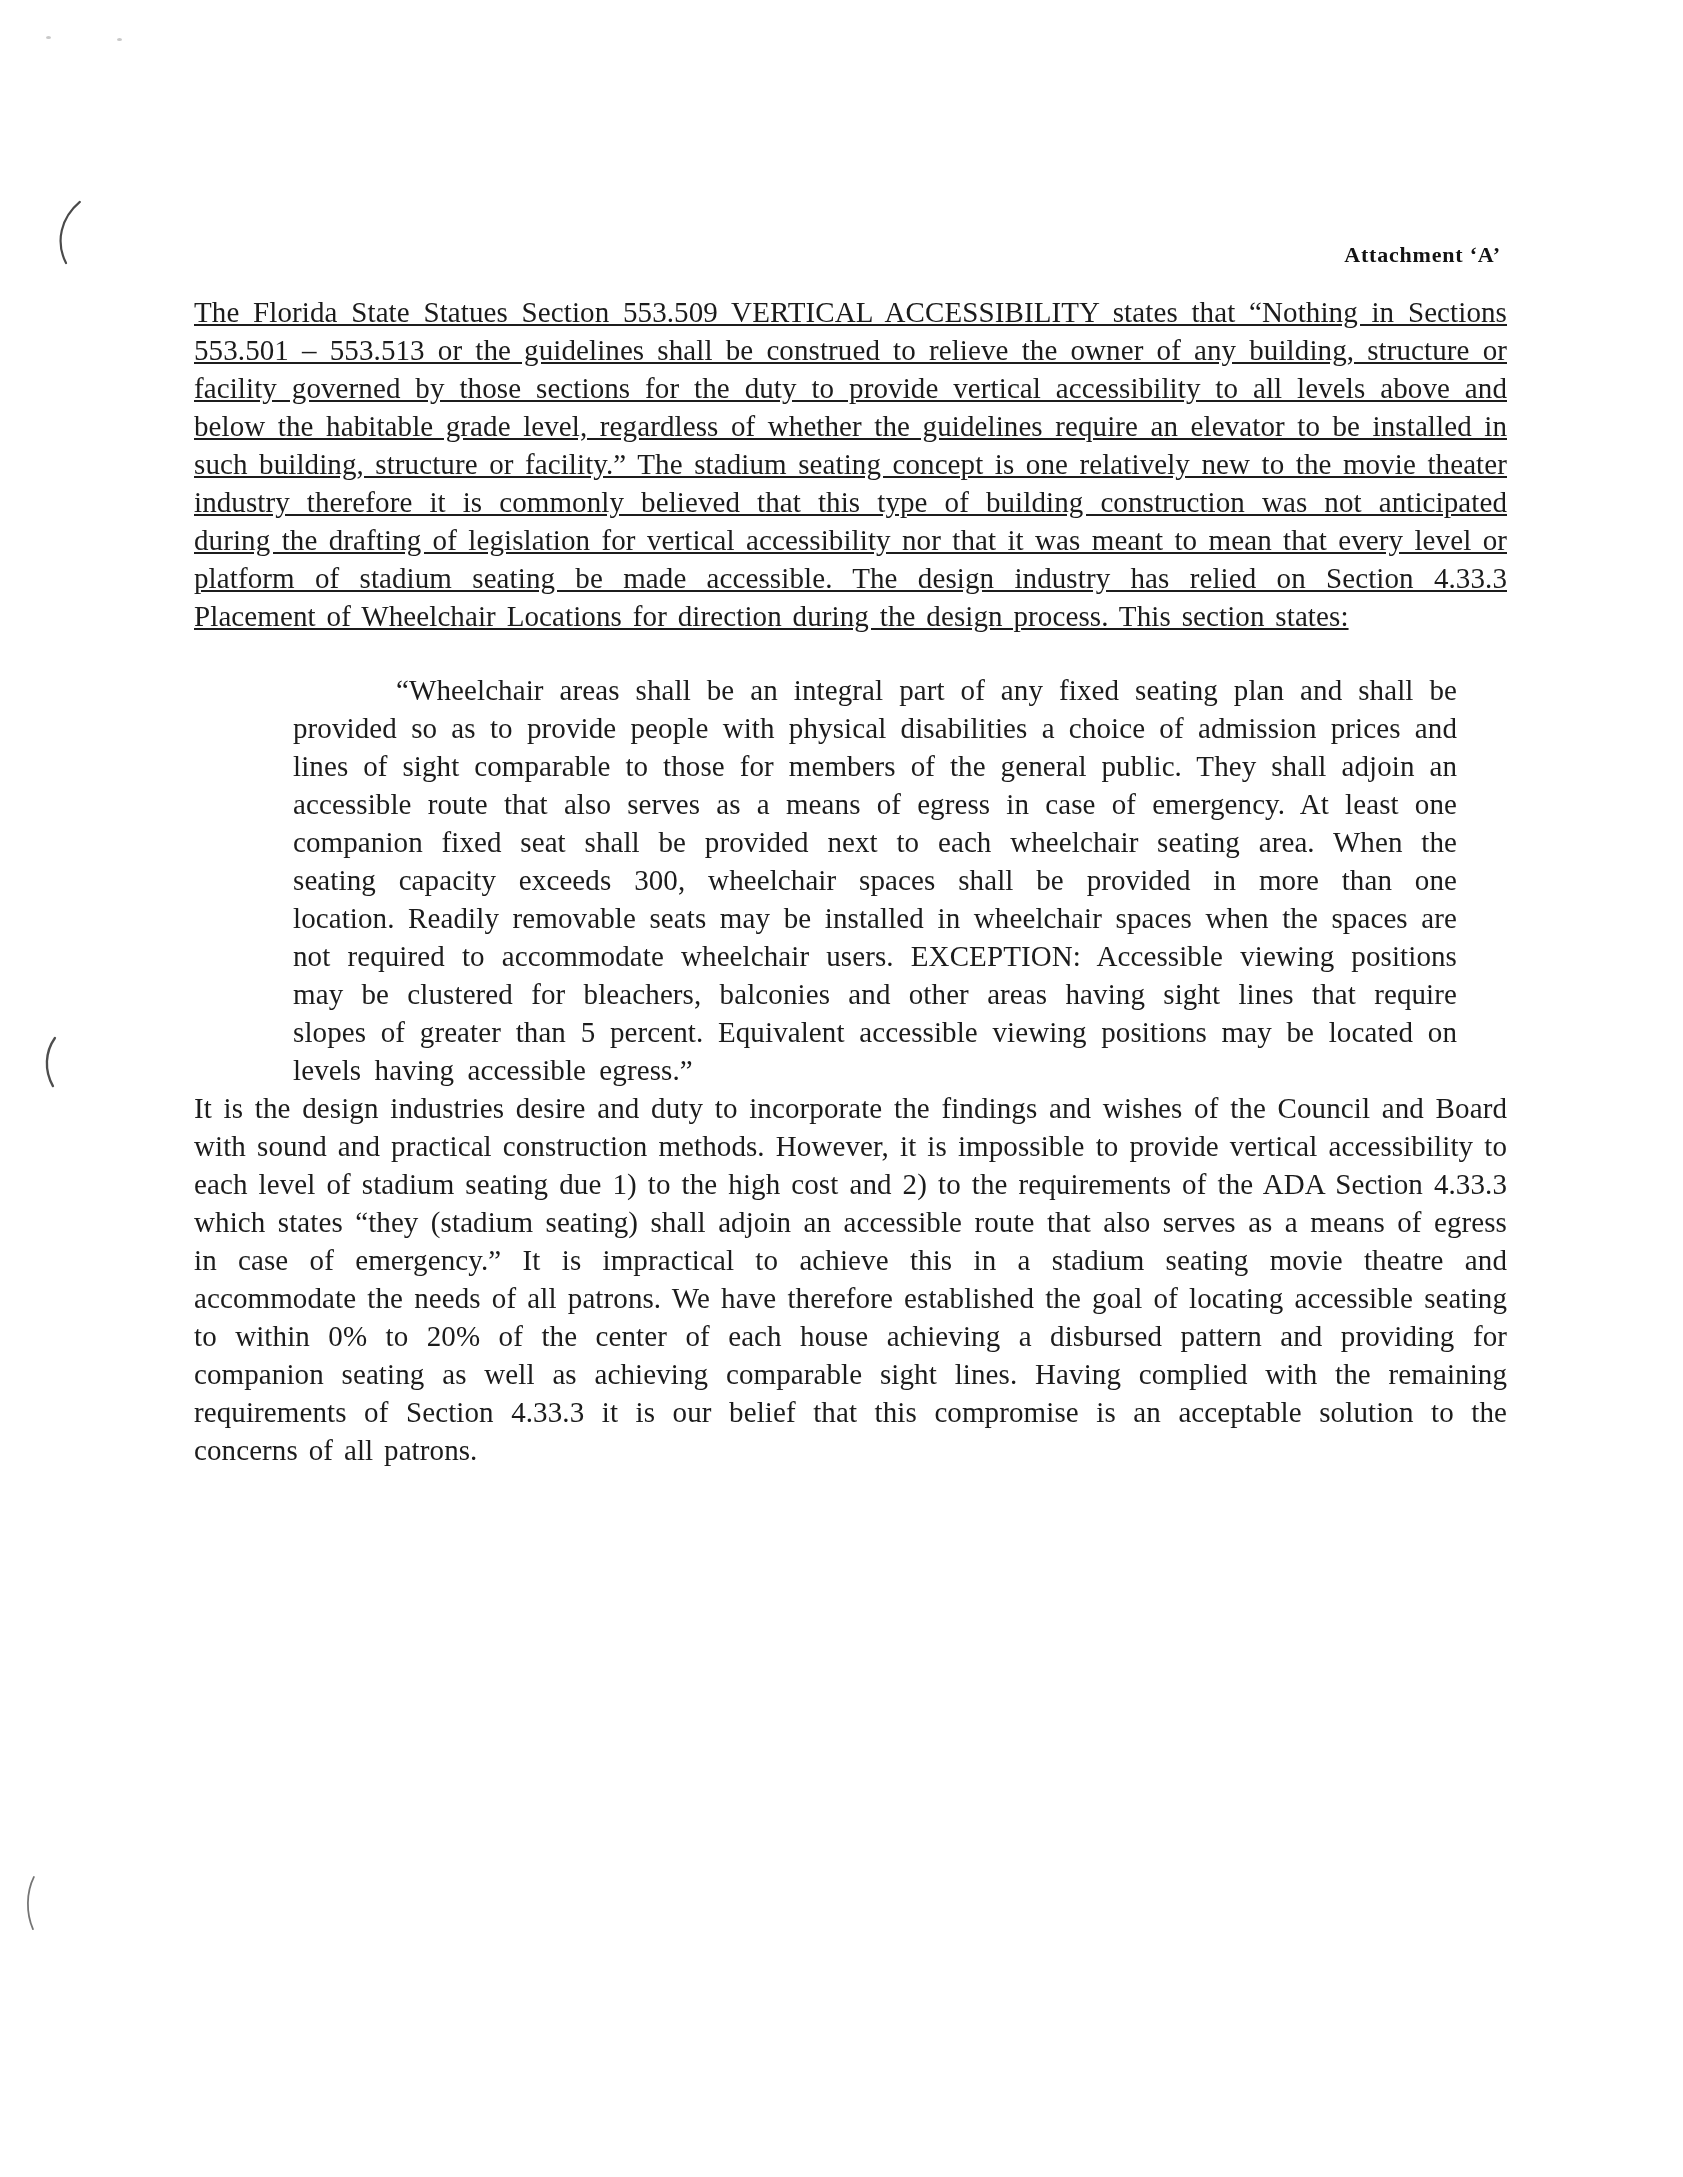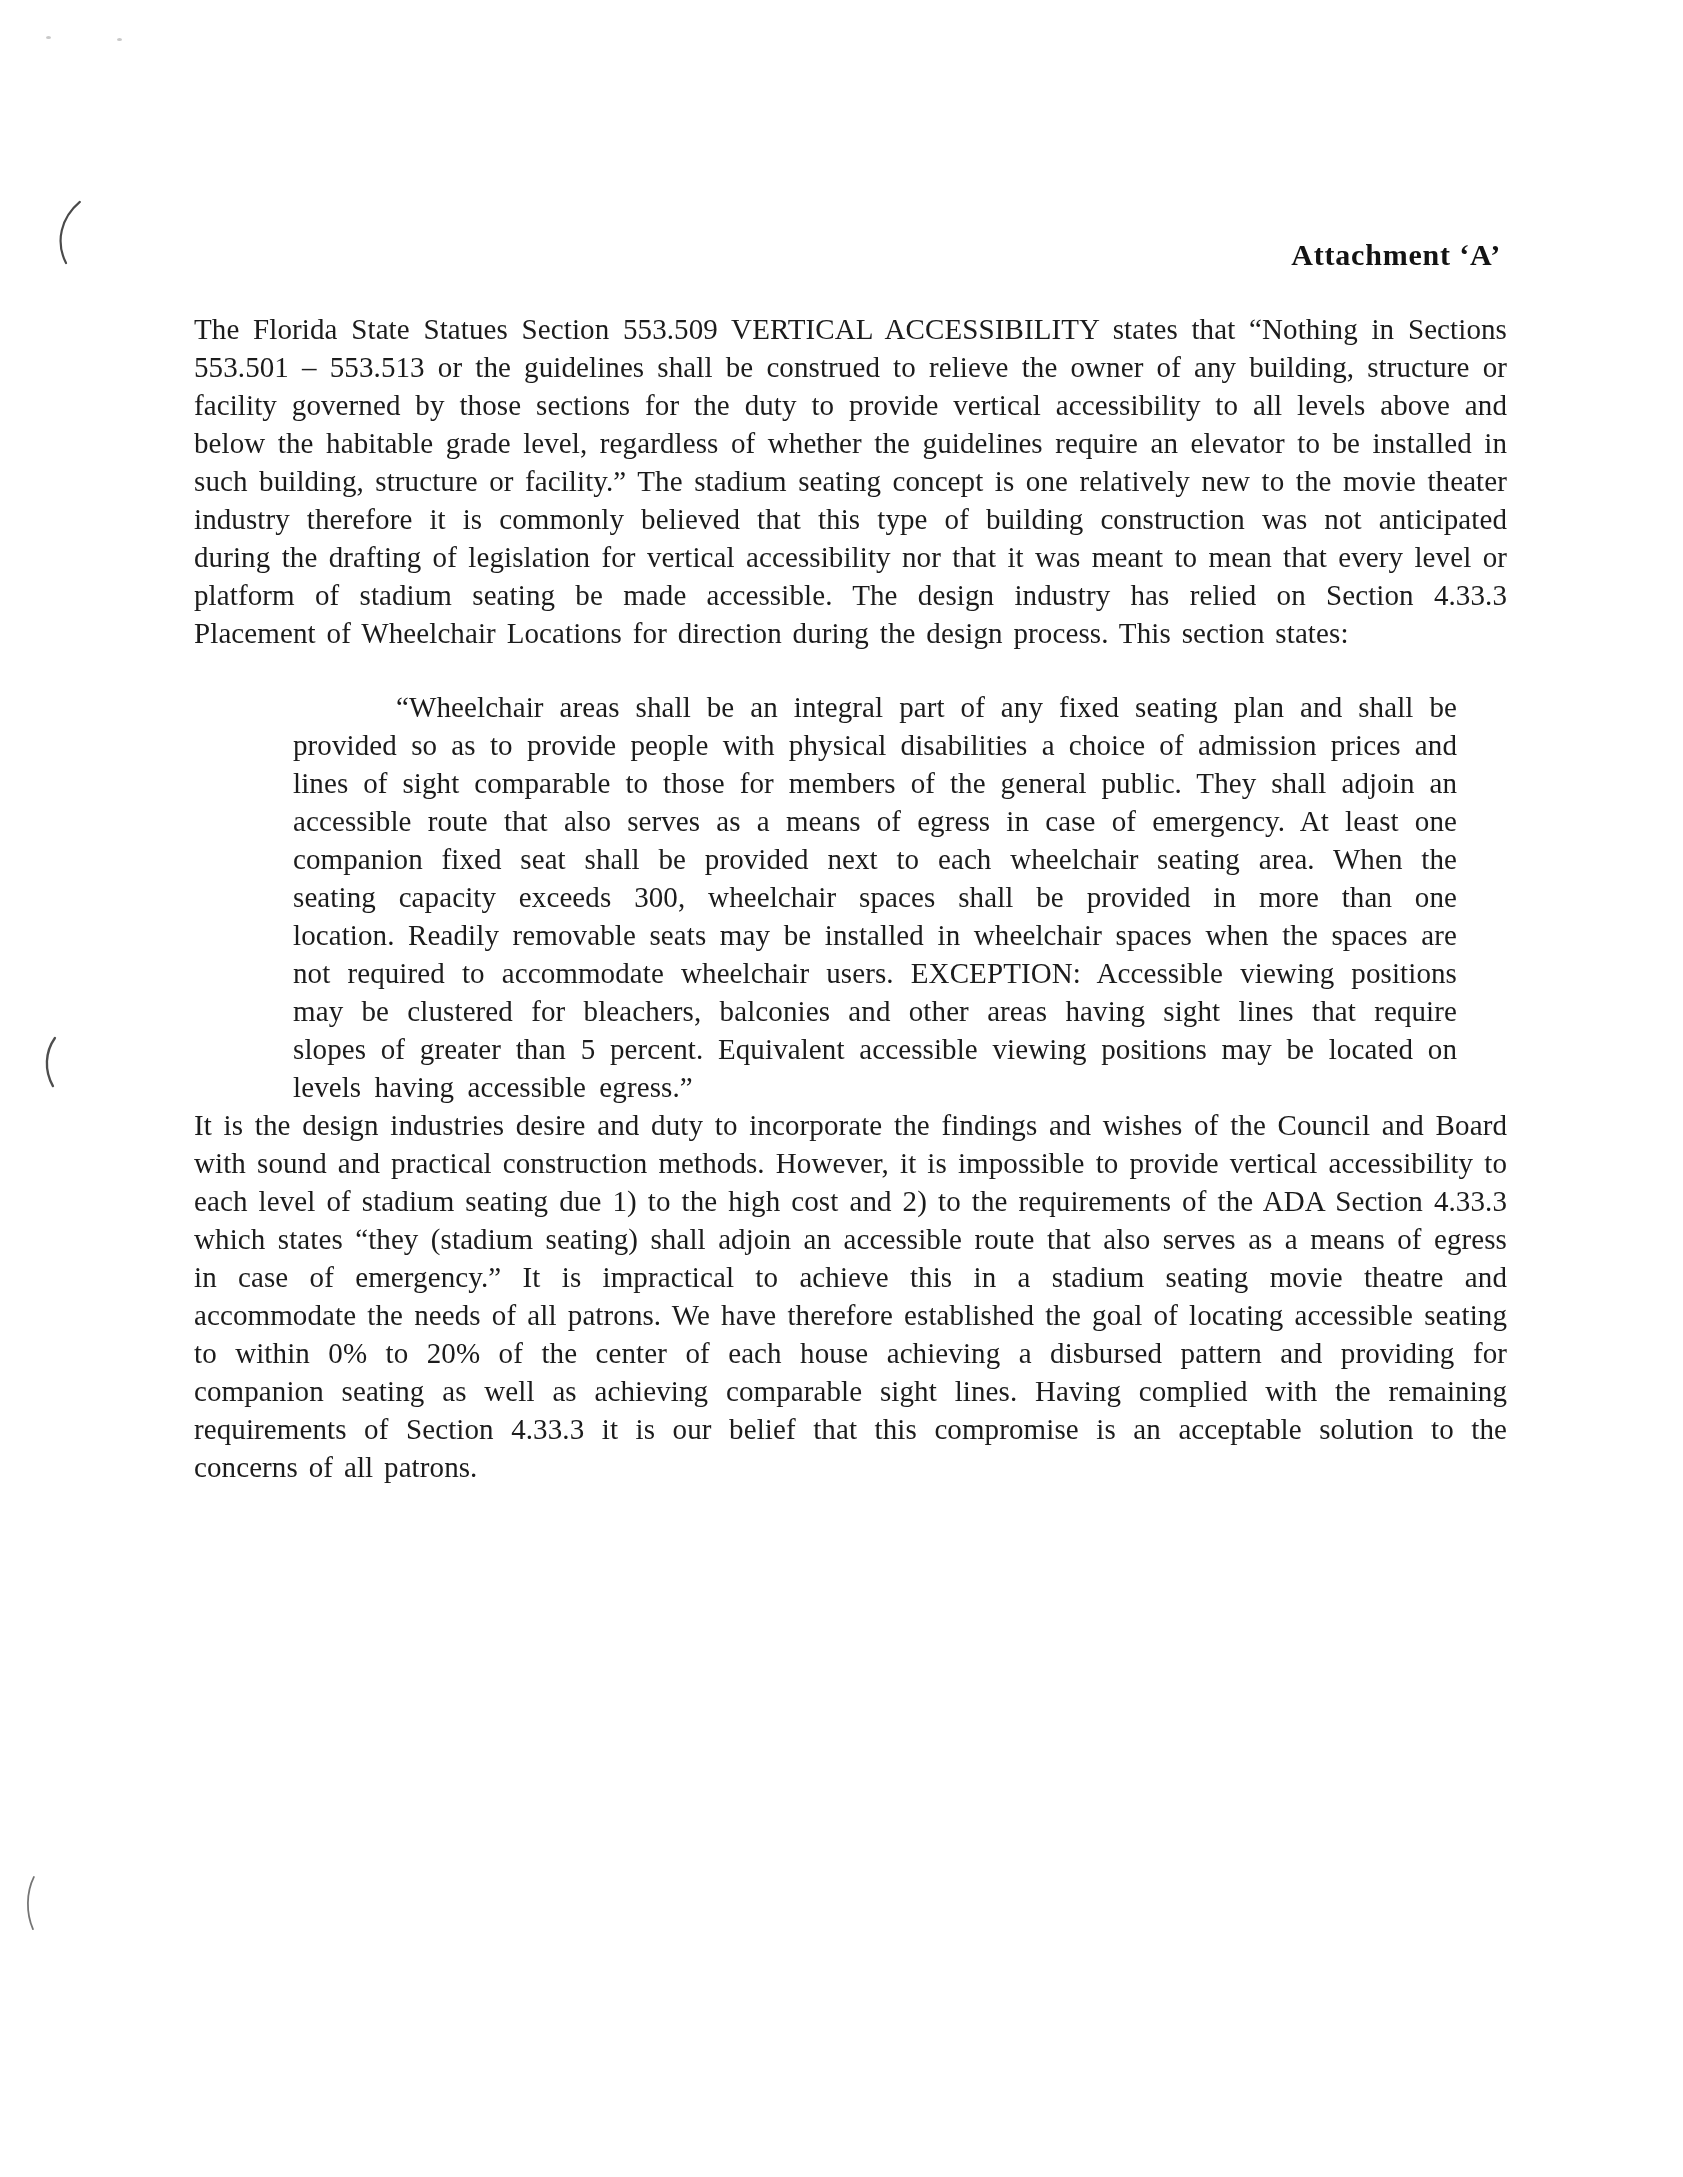--- a/index.html
+++ b/index.html
@@ -21,35 +21,35 @@
   }
   .content {
     position: absolute;
     left: 194px;
     top: 238px;
     width: 1313px;
   }
   .header-line {
     text-align: right;
     font-weight: bold;
-    font-size: 30px;
+    font-size: 22px;
     line-height: 34px;
     letter-spacing: 0.8px;
     padding-right: 6px;
     color: #131313;
   }
   .para {
     font-size: 29px;
     line-height: 38px;
     text-align: justify;
     color: #1c1c1c;
     word-spacing: 3.5px;
     letter-spacing: 0.1px;
   }
-  .para.intro { margin-top: 38px; }
+  .para.intro { margin-top: 21px; text-decoration: underline; }
   .para.quote {
     margin-top: 36px;
     margin-left: 99px;
     margin-right: 50px;
     text-indent: 103px;
     word-spacing: 6px;
   }
   .para.closing { }
   
   .artifact { position: absolute; }

